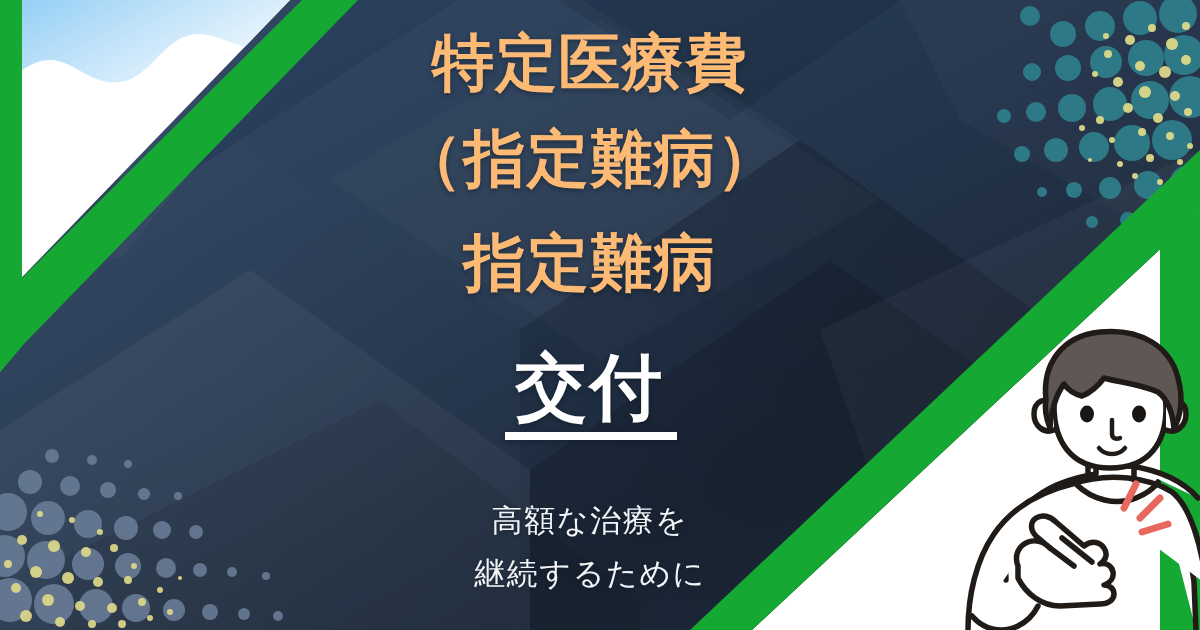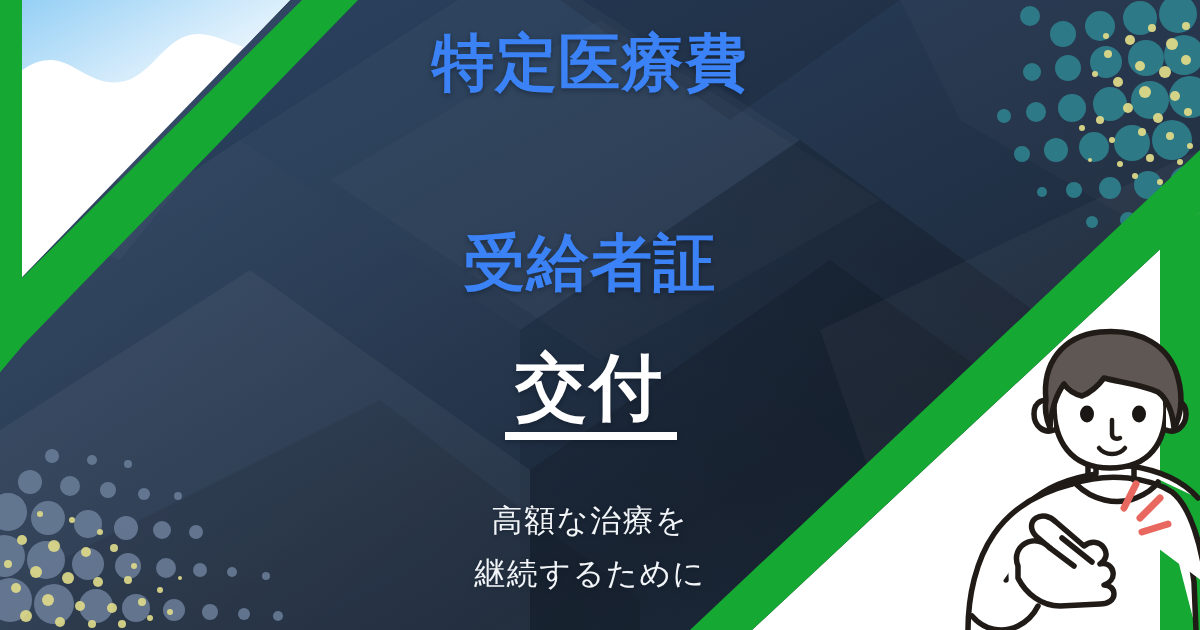--- a/index.html
+++ b/index.html
@@ -34,21 +34,21 @@
     width: 580px;
     height: 630px;
     z-index: 40;
     pointer-events: none;
     text-align: center;
   }
   .headline {
     position: absolute;
     left: 0;
     width: 580px;
-    color: #3b82f6;
+    color: #fdba74;
     font-weight: 700;
     letter-spacing: 0.02em;
     line-height: 1;
     text-shadow: 0 2px 5px rgba(8,16,28,0.40);
     white-space: nowrap;
   }
   #headline-1 { top: 32px;  font-size: 62px; }
   #headline-2 { top: 128px; font-size: 62px; }
   #headline-3 { top: 232px; font-size: 62px; }
 
@@ -401,22 +401,23 @@
         <line x1="1160" y1="498" x2="1140" y2="518"></line>
         <line x1="1168" y1="524" x2="1142" y2="532"></line>
       </g>
     </svg>
   </div>
 
   <div id="text-block">
 
     <div class="headline" id="headline-1">特定医療費</div>
 
-
-    <div class="headline" id="headline-3">受給者証</div>
+    <div class="headline" id="headline-2">（指定難病）</div>
+
+    <div class="headline" id="headline-3">指定難病</div>
 
     <div id="headline-4">交付</div>
     <div id="headline-4-underline"></div>
 
     <div class="subline" id="subline-1">高額な治療を</div>
 
     <div class="subline" id="subline-2">継続するために</div>
   </div>
 
 </div>

